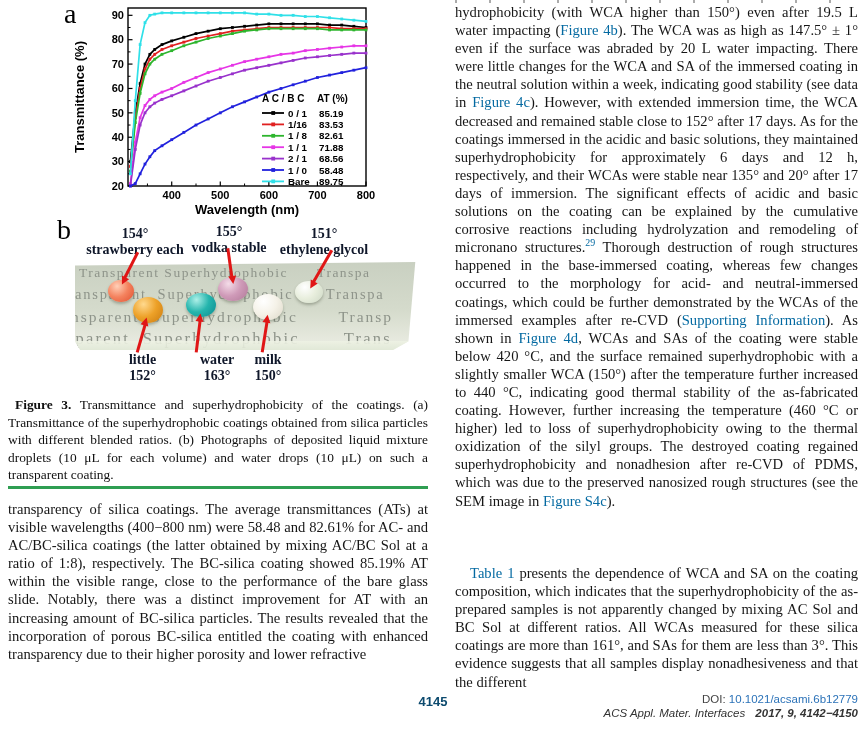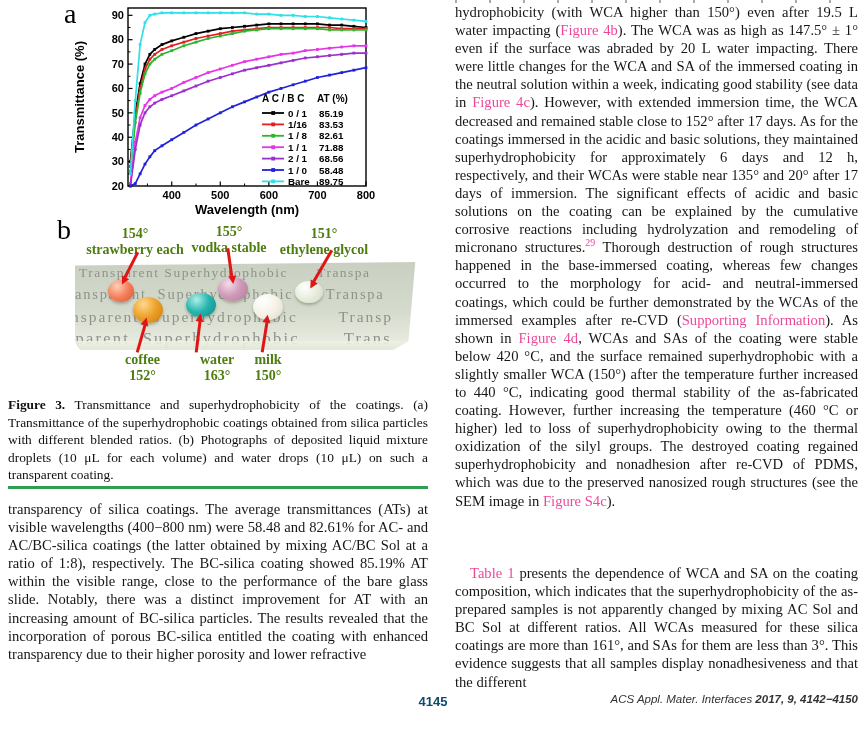--- a/index.html
+++ b/index.html
@@ -2,40 +2,40 @@
 <html><head>
 <meta charset="utf-8">
 <style>
   html,body{margin:0;padding:0;background:#ffffff;}
   .page{position:relative;width:866px;height:744px;background:#fff;overflow:hidden;
         font-family:"Liberation Serif", serif;color:#141414;}
   .abs{position:absolute;}
   .body-text{font-size:14.6px;line-height:18.1px;text-align:justify;color:#161616;}
   .caption{font-size:13.4px;line-height:17.6px;text-align:justify;color:#101010;}
   .panel-label{font-size:28px;line-height:1;color:#000;}
-  .link{color:#ec4899;}
+  .link{color:#0369a1;}
   sup.link{font-size:0.68em;vertical-align:super;line-height:0;}
-  .bold{font-weight:bold;}
+  .bold{font-weight:bold;margin-left:7px;}
   .indent{text-indent:15px;}
   .green-rule{height:2.5px;background:#2f9e52;}
   
   .photo{left:75px;top:262px;width:342px;height:88px;overflow:hidden;
          background:linear-gradient(180deg,#c9d0c1 0%,#d5dbcc 55%,#e7eadf 90%,#f4f6ee 100%);
          clip-path:polygon(0 4%,99.5% 0,97.5% 90%,93% 100%,1.5% 100%,0 90%);}
   .slide-row{position:absolute;white-space:pre;color:#8e948a;overflow:hidden;width:110%;
              font-family:"Liberation Serif",serif;}
   .photo-edge{position:absolute;left:0;bottom:0;width:100%;height:9px;
               background:linear-gradient(180deg,#eef2e4,#dfe7d5);opacity:.9;}
   .droplet{position:absolute;border-radius:50%;box-shadow:0 2px 3px rgba(60,70,50,.35);}
   .arrow{position:absolute;height:2.6px;background:#e01616;transform-origin:0 50%;}
   .arrow::after{content:"";position:absolute;right:-7px;top:50%;transform:translateY(-50%);
                 border-left:8px solid #e01616;border-top:4.5px solid transparent;
                 border-bottom:4.5px solid transparent;}
   .photo-label{position:absolute;text-align:center;font-weight:bold;font-size:14px;
-               line-height:16px;color:#4d7c0f;}
+               line-height:16px;color:#0f172a;}
   .clipped-line{height:3px;overflow:hidden;opacity:.55;
       background:repeating-linear-gradient(90deg,#666 0 2px,transparent 2px 34px);}
   .sans{font-family:"Liberation Sans",sans-serif;}
   .footer-page{font-weight:bold;font-size:13px;color:#0c4a6e;text-align:center;}
   .footer-doi{font-size:11.5px;color:#444;text-align:right;line-height:14px;}
   .footer-doi .doi-link{color:#2b72b8;}
   .footer-cite{font-style:italic;color:#333;}
 </style>
 </head>
 <body>
@@ -324,21 +324,21 @@
   <div class="droplet" style="left: 253px; top: 294px; width: 30px; height: 26px; background: radial-gradient(circle at 35% 28%, rgb(255, 255, 255) 0%, rgb(245, 242, 232) 48%, rgb(221, 216, 200) 100%);"></div>
 
   <div class="arrow" style="left:138px;top:251px;width:29px;transform:rotate(117deg);"></div>
   <div class="arrow" style="left:228px;top:247px;width:29px;transform:rotate(82deg);"></div>
   <div class="arrow" style="left:332px;top:249px;width:37px;transform:rotate(120deg);"></div>
   <div class="arrow" style="left:137px;top:351px;width:29px;transform:rotate(-74deg);"></div>
   <div class="arrow" style="left:196px;top:351px;width:32px;transform:rotate(-83deg);"></div>
   <div class="arrow" style="left:262px;top:351px;width:31px;transform:rotate(-81deg);"></div>
 
   <div class="photo-label" style="left:105px;top:352px;width:75px;">
-    <div>coffee</div>
+    <div>little</div>
     <div>152°</div>
   </div>
   <div class="photo-label" style="left:184px;top:352px;width:66px;">
     <div>water</div>
     <div>163°</div>
   </div>
   <div class="photo-label" style="left:236px;top:352px;width:64px;">
     <div>milk</div>
     <div>150°</div>
   </div>
@@ -352,17 +352,20 @@
   <div class="abs clipped-line" style="left:455px;top:0px;width:398px;"></div>
 
   <div class="abs body-text" style="left:455px;top:3px;width:403px;"><span>hydrophobicity (with WCA higher than 150°) even after 19.5 L water impacting (</span><span class="link">Figure 4b</span><span>). The WCA was as high as 147.5° ± 1° even if the surface was abraded by 20 L water impacting. There were little changes for the WCA and SA of the immersed coating in the neutral solution within a week, indicating good stability (see data in </span><span class="link">Figure 4c</span><span>). However, with extended immersion time, the WCA decreased and remained stable close to 152° after 17 days. As for the coatings immersed in the acidic and basic solutions, they maintained superhydrophobicity for approximately 6 days and 12 h, respectively, and their WCAs were stable near 135° and 20° after 17 days of immersion. The significant effects of acidic and basic solutions on the coating can be explained by the cumulative corrosive reactions including hydrolyzation and remodeling of micronano structures.</span><sup class="link">29</sup><span> Thorough destruction of rough structures happened in the base-immersed coating, whereas few changes occurred to the morphology for acid- and neutral-immersed coatings, which could be further demonstrated by the WCAs of the immersed examples after re-CVD (</span><span class="link">Supporting Information</span><span>). As shown in </span><span class="link">Figure 4d</span><span>, WCAs and SAs of the coating were stable below 420 °C, and the surface remained superhydrophobic with a slightly smaller WCA (150°) after the temperature further increased to 440 °C, indicating good thermal stability of the as-fabricated coating. However, further increasing the temperature (460 °C or higher) led to loss of superhydrophobicity owing to the thermal oxidization of the silyl groups. The destroyed coating regained superhydrophobicity and nonadhesion after re-CVD of PDMS, which was due to the preserved nanosized rough structures (see the SEM image in </span><span class="link">Figure S4c</span><span>).</span></div>
 
   <div class="abs body-text indent" style="left:455px;top:564px;width:403px;"><span class="link">Table 1</span><span> presents the dependence of WCA and SA on the coating composition, which indicates that the superhydrophobicity of the as-prepared samples is not apparently changed by mixing AC Sol and BC Sol at different ratios. All WCAs measured for these silica coatings are more than 161°, and SAs for them are less than 3°. This evidence suggests that all samples display nonadhesiveness and that the different</span></div>
 
   <div class="abs footer-page sans" style="left:403px;top:694px;width:60px;">4145</div>
 
   <div class="abs footer-doi sans" style="right:8px;top:692px;width:300px;">
     <div>
+      <span>DOI: </span><span class="doi-link">10.1021/acsami.6b12779</span>
+    </div>
+    <div>
       <span class="footer-cite">ACS Appl. Mater. Interfaces </span><span class="footer-cite bold">2017, 9, 4142−4150</span>
     </div>
   </div>
 
 </div>
 
 </body></html>

